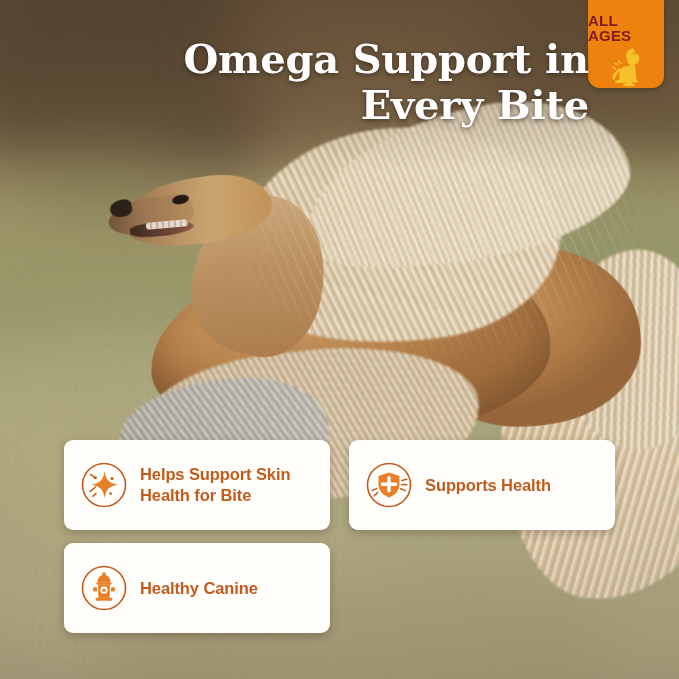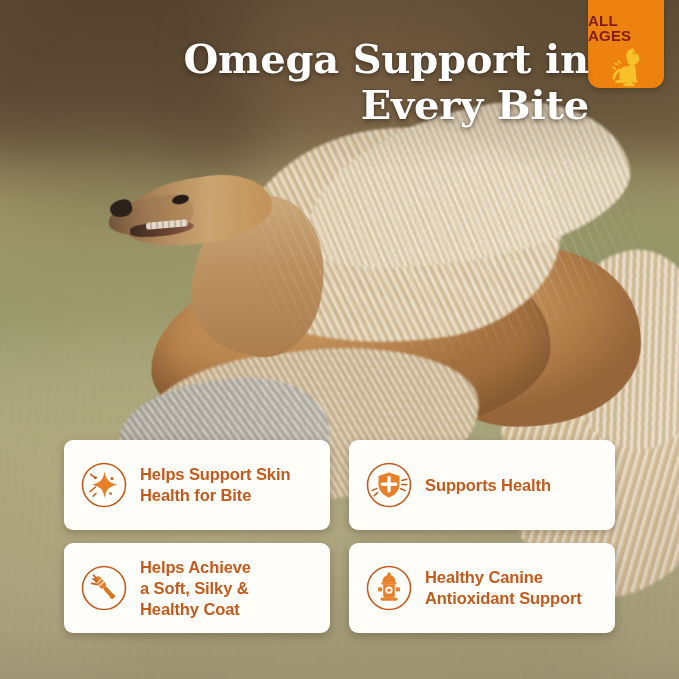--- a/index.html
+++ b/index.html
@@ -444,53 +444,35 @@
         <circle cx="24" cy="24" r="21.5" fill="none" stroke="#C25B1C" stroke-width="1.6"></circle>
         <path d="M24 11.5l10.5 3.4v8.4c0 6.3-4.2 10.9-10.5 13.2-6.3-2.3-10.5-6.9-10.5-13.2v-8.4L24 11.5z" fill="#E8802A"></path>
         <path d="M24 16.6v13.2M17.4 23.2h13.2" stroke="#FFFFFF" stroke-width="3.4" stroke-linecap="round"></path>
         <path d="M36.8 19.4l5.0-1.2M36.6 23.6l5.2.2M35.6 27.8l4.6 1.8M12.0 27.4l-4.8 2.0M12.6 31.6l-3.4 3.2" stroke="#C25B1C" stroke-width="1.5" stroke-linecap="round" fill="none"></path>
       </svg>
       <div class="card-text">
         <span>Supports Health</span>
       </div>
     </div>
 
-    <div class="card row2-card">
-      <svg class="card-icon" viewBox="0 0 48 48">
-        <circle cx="24" cy="24" r="21.5" fill="none" stroke="#C25B1C" stroke-width="1.6"></circle>
-        <g transform="rotate(-42 24 24)">
-          <rect x="21.2" y="10.6" width="7.2" height="13.6" rx="3.6" fill="#E8802A"></rect>
-          <path d="M21.2 15.6h7.2M21.2 19.2h7.2" stroke="#FFFFFF" stroke-width="1.1" opacity=".85"></path>
-          <rect x="22.6" y="23.6" width="4.2" height="11.4" rx="2.1" fill="#D9751F"></rect>
-          <circle cx="24.7" cy="35.6" r="2.6" fill="#D9751F"></circle>
-        </g>
-        <path d="M13.0 14.8l4.4 2.6M11.6 19.4l5.0 1.0M13.4 11.0l2.8 3.4" stroke="#C25B1C" stroke-width="1.6" stroke-linecap="round" fill="none"></path>
-      </svg>
-      <div class="card-text">
-        <span>Helps Achieve</span>
-        <span>a Soft, Silky &amp;</span>
-        <span>Healthy Coat</span>
-      </div>
-    </div>
 
     <div class="card row2-card">
       <svg class="card-icon" viewBox="0 0 48 48">
         <circle cx="24" cy="24" r="21.5" fill="none" stroke="#C25B1C" stroke-width="1.6"></circle>
         <g fill="#E8802A">
           <rect x="22.2" y="8.6" width="3.6" height="3.4" rx="1.2"></rect>
           <path d="M17.6 17.2c0-3.6 2.9-6.2 6.4-6.2s6.4 2.6 6.4 6.2v1.2h-12.8v-1.2z"></path>
           <rect x="16.4" y="18.2" width="15.2" height="2.6" rx="1.3"></rect>
           <path d="M18.2 20.8h11.6v10.6c0 1.4-1.1 2.4-2.4 2.4h-6.8c-1.3 0-2.4-1-2.4-2.4V20.8z"></path>
           <rect x="13.0" y="23.2" width="4.2" height="4.4" rx="1.4"></rect>
           <rect x="30.8" y="23.2" width="4.2" height="4.4" rx="1.4"></rect>
           <rect x="15.6" y="33.4" width="16.8" height="3.4" rx="1.6"></rect>
         </g>
         <circle cx="24" cy="26.2" r="3.6" fill="#FFFFFF"></circle>
         <circle cx="24" cy="26.2" r="1.7" fill="#E8802A"></circle>
       </svg>
       <div class="card-text">
         <span>Healthy Canine</span>
-        <span>Antioxidant Support</span>
       </div>
     </div>
 
   </div>
 </div>
 
 </body></html>

